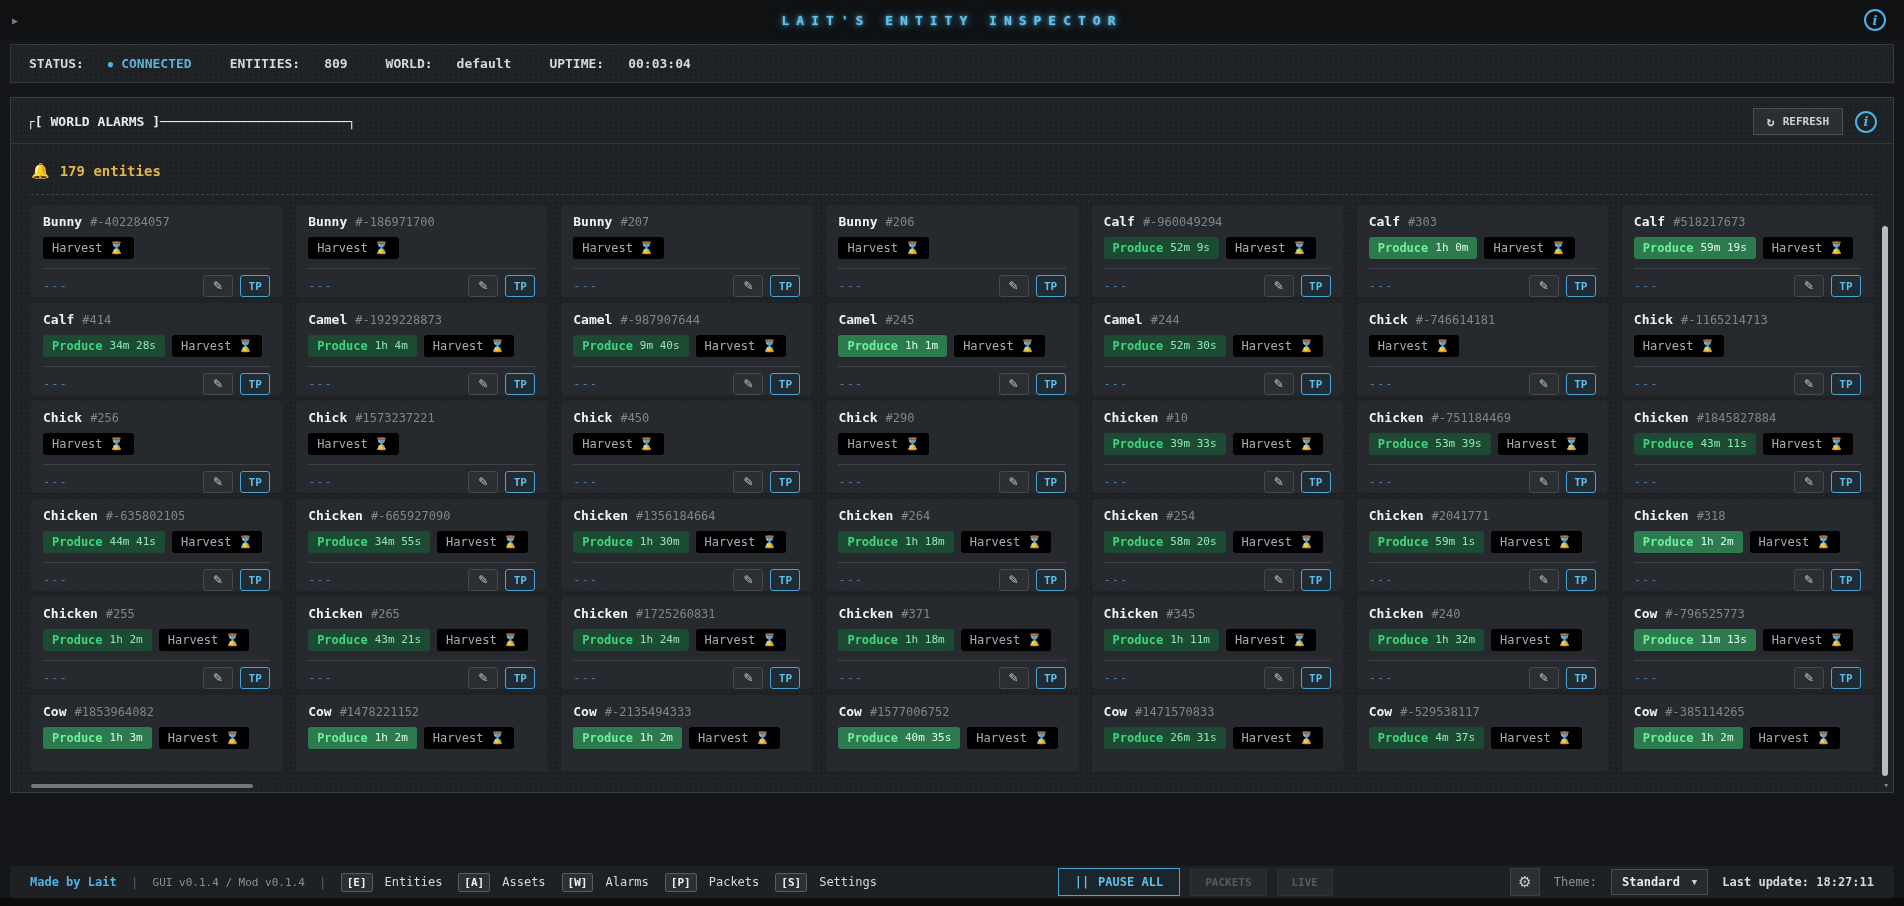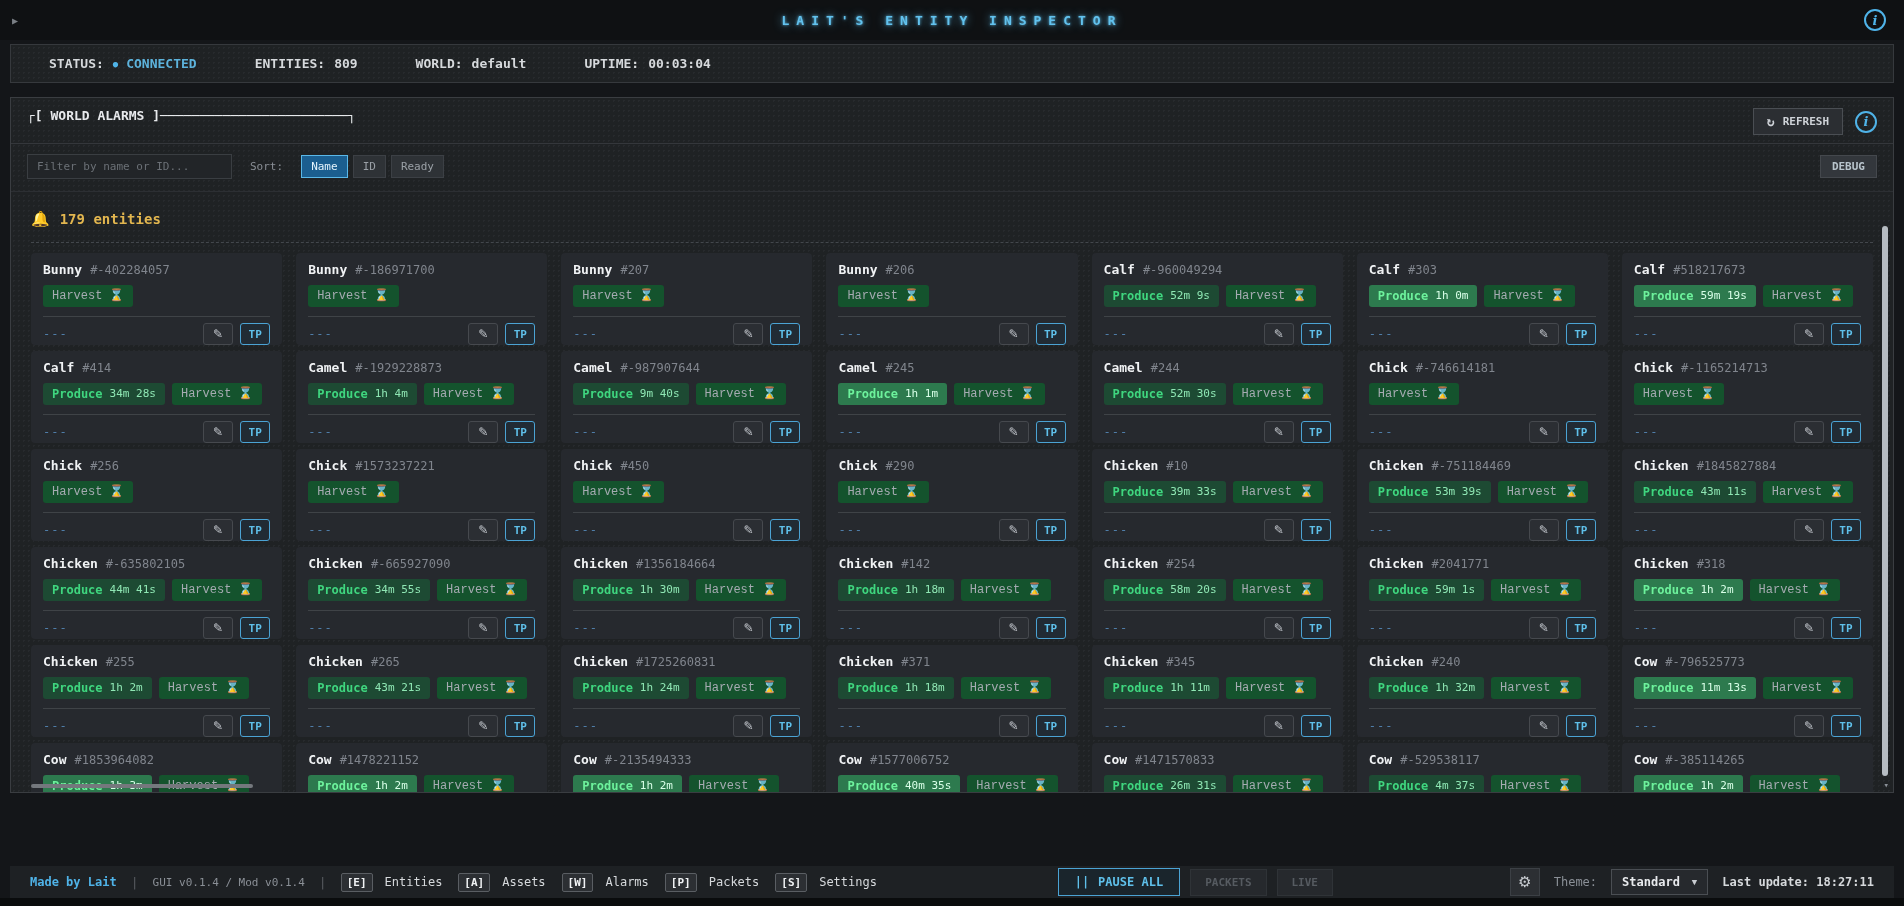--- a/index.html
+++ b/index.html
@@ -30,40 +30,40 @@
     background-color:#1f2224;
     background-image:radial-gradient(#272a2d 1px, transparent 1px);
     background-size:5px 5px;
   }
 
   
   .statusbar {
     margin:4px 10px 0; border:1px solid #36393d; padding:11px 18px;
     display:flex; align-items:center; gap:38px; font-weight:600;
   }
-  .statusbar .pair { display:flex; gap:9px;margin-left:20px; }
+  .statusbar .pair { display:flex; gap:24px; }
   .conn { color:#5db3dc; display:flex; align-items:center; gap:8px; }
   .conn .dot { font-size:9px; color:#4fb3e8; }
 
   
   .tabs { display:flex; gap:8px; margin:14px 10px 0; }
   .tab {
     padding:7px 15px; background:#24272b; border:1px solid #3a3d41; color:#b8bcc2;
     font-size:12px; font-weight:600; cursor:pointer; font-family:inherit;
   }
   .tab.active { background:#0f2b3a; border-color:#4ba3d4; color:#5fc0ea; }
   .tab .bell { color:#e05555; font-style:normal; }
 
   
   .panel {
     position:relative; margin:14px 10px 0; height:696px; overflow:hidden;
     border:1px solid #3a3d41;
   }
   .panel-head {
-    display:flex; align-items:flex-start; justify-content:space-between;
+    display:flex; align-items:center; justify-content:space-between;
     padding:10px 16px 8px; border-bottom:1px solid #34373b;gap:46px;
   }
   .fieldset-title { color:#e8eaed; font-size:13px; font-weight:600; white-space:pre; }
   .panel-head-right { display:flex; align-items:center; gap:12px; }
   .refresh-btn {
     display:flex; align-items:center; gap:8px; padding:5px 13px; cursor:pointer;
     background:#2b2e32; border:1px solid #4a4e53; color:#cfd3d8; font-size:11px;
     font-weight:600; font-family:inherit;
   }
   .refresh-btn .glyph { font-size:13px; }
@@ -107,21 +107,21 @@
   .produce, .harvest {
     display:flex; align-items:center; gap:7px; padding:4px 9px; border:none;
     border-radius:3px; font-family:inherit; cursor:pointer; font-size:12px; line-height:14px;
   }
   .produce { background:#1d4a33; }
   .produce .p-label { color:#3fd67f; font-weight:bold; }
   .produce .p-time { color:#8fe7b4; font-size:11px; }
   .produce.bright { background:#2d7a4e; }
   .produce.bright .p-label { color:#6df29c; }
   .produce.bright .p-time { color:#d9ffe8; }
-  .harvest { background:#14532d; color:#a6abb2;font-family:Liberation Mono, monospace; }
+  .harvest { background:#000000; color:#a6abb2; }
   .harvest .hourglass { color:#d8b56a; font-size:12px; }
   .card-divider { margin-top:9px; border-top:1px solid #3f4347; }
   .card-foot { margin-top:6px; display:flex; align-items:center; }
   .dashes { color:#4f7da8; font-size:12px; letter-spacing:1px; }
   .foot-btns { margin-left:auto; display:flex; gap:7px; }
   .edit-btn {
     width:30px; height:22px; background:#2b2e33; border:1px solid #46494e; border-radius:3px;
     color:#c6cad0; font-size:12px; cursor:pointer; display:flex; align-items:center; justify-content:center;
   }
   .tp-btn {
@@ -212,30 +212,20 @@
       <span class="fieldset-title">┌[ WORLD ALARMS ]────────────────────────┐</span>
       <span class="panel-head-right">
         <button class="refresh-btn">
           <span class="glyph">↻</span>
           <span>REFRESH</span>
         </button>
         <span class="info-circle">i</span>
       </span>
     </div>
 
-    <div class="filter-row">
-      <input class="filter-input" type="text" placeholder="Filter by name or ID..." style="">
-      <span class="sort-label">Sort:</span>
-      <span class="sort-group" id="sortGroup">
-          <button class="sort-btn active">Name</button>
-          <button class="sort-btn">ID</button>
-          <button class="sort-btn">Ready</button>
-        </span>
-      <button class="debug-btn">DEBUG</button>
-    </div>
 
     <div class="count-row">
       <span class="count-bell">🔔</span>
       <span class="count-text">179 entities</span>
     </div>
     <div class="dash-sep"></div>
 
     <div class="grid" id="grid">
         <div class="card">
           <div class="card-head">
@@ -817,21 +807,21 @@
               <button class="edit-btn">
                 <span>✎</span>
               </button>
               <button class="tp-btn">TP</button>
             </span>
           </div>
         </div>
         <div class="card">
           <div class="card-head">
             <span class="c-name">Chicken</span>
-            <span class="c-id">#142</span>
+            <span class="c-id">#264</span>
           </div>
           <div class="card-actions">
             <button class="produce">
               <span class="p-label">Produce</span>
               <span class="p-time">1h 18m</span>
             </button>
             <button class="harvest">
               <span>Harvest</span>
               <span class="hourglass">⌛</span>
             </button>

